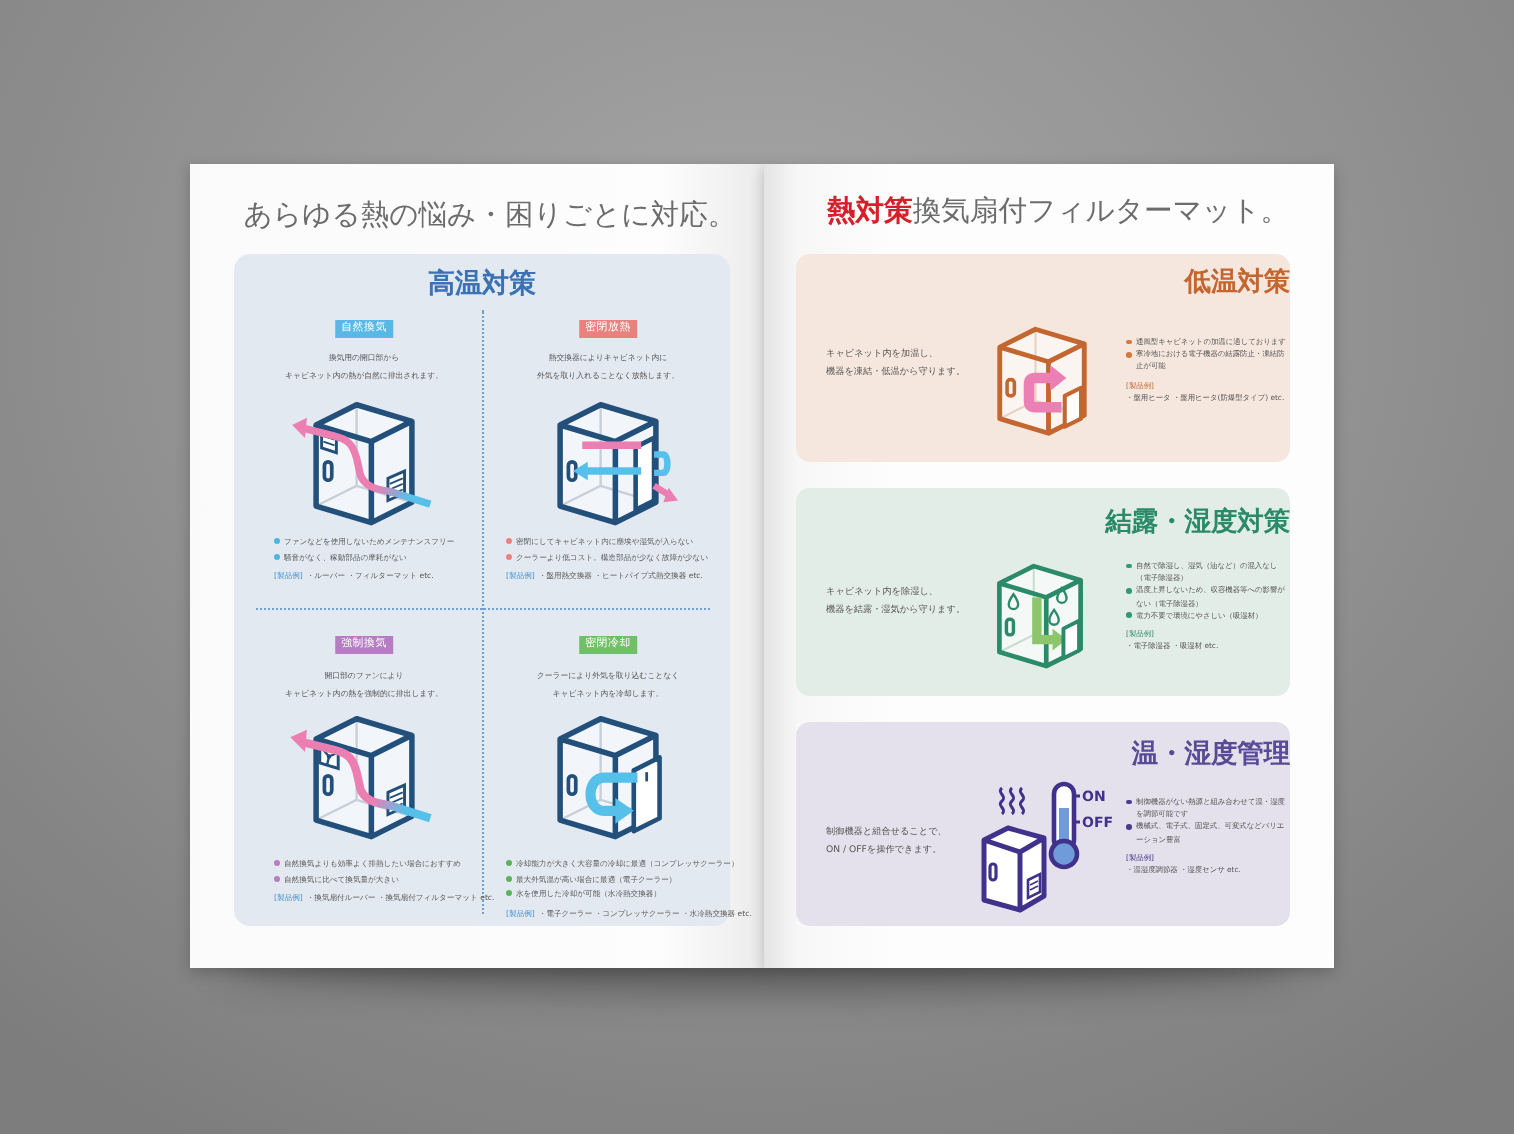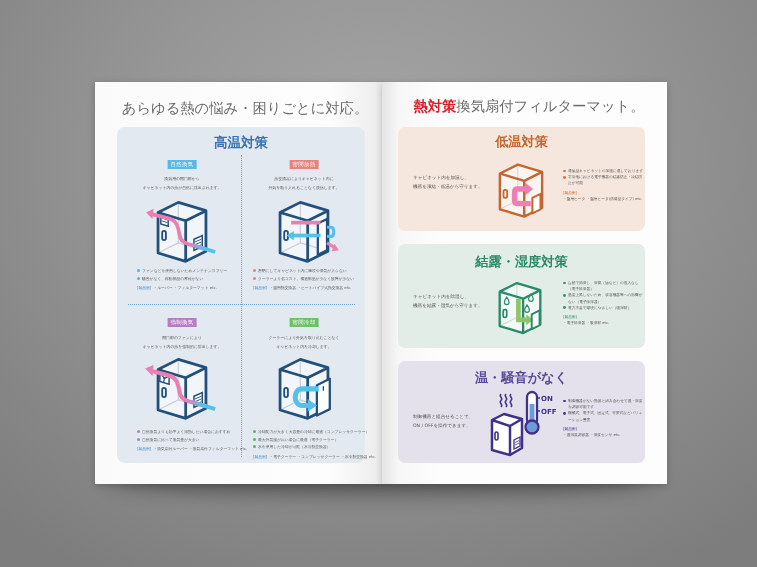--- a/index.html
+++ b/index.html
@@ -43,21 +43,21 @@
 .note::before{content:"";position:absolute;left:0;top:2.3px;width:3px;height:3px;border-radius:50%;background:var(--dot,#59b8e6);}
 .q1{--dot:#4fb4e6;} .q2{--dot:#e9827f;} .q3{--dot:#b77dc4;} .q4{--dot:#5bb35a;}
 .prod{margin-top:2px;}
 .plabel{color:#3d8fd1;margin-right:2px;}
 
 
 .rpanel{position:absolute;left:16px;width:247px;border-radius:7px;}
 .rp-low{top:45px;height:104px;background:#f6e7de;--dot:#d9773b;--pc:#c4662f;}
 .rp-dew{top:162px;height:104px;background:#e3ede8;--dot:#2f9a73;--pc:#2b8a69;}
 .rp-mgmt{top:279px;height:102px;background:#e5e1ec;--dot:#4a3b92;--pc:#40318a;}
-.rp-title{position:absolute;left:0;width:100%;text-align:center;font-size:13.2px;line-height:18px;font-weight:bold;}
+.rp-title{position:absolute;left:0;width:100%;text-align:right;font-size:13.2px;line-height:18px;font-weight:bold;}
 .rp-low .rp-title{top:6px;color:var(--c-low_temp,#c4662f);}
 .rp-dew .rp-title{top:9px;color:var(--c-dehumid,#2b8a69);}
 .rp-mgmt .rp-title{top:8px;color:var(--c-temp_humid,#5a4b97);}
 .rp-desc{position:absolute;left:15px;font-size:4.6px;line-height:8.5px;color:#555;white-space:nowrap;}
 .rp-low .rp-desc{top:47px;}
 .rp-dew .rp-desc{top:49px;}
 .rp-mgmt .rp-desc{top:52px;}
 .rp-icon{position:absolute;overflow:visible;}
 .rp-notes{position:absolute;left:165px;width:80px;font-size:3.7px;line-height:6.2px;color:#555;}
 .rp-notes .note::before{top:1.6px;width:2.8px;height:2.8px;}
@@ -255,21 +255,21 @@
       <div class="note">自然で除湿し、湿気（油など）の混入なし（電子除湿器）</div>
       <div class="note">温度上昇しないため、収容機器等への影響がない（電子除湿器）</div>
       <div class="note">電力不要で環境にやさしい（吸湿材）</div>
       <div class="prod">
         <span class="plabel">[製品例]</span><span>・電子除湿器 ・吸湿材 etc.</span>
       </div>
     </div>
   </div>
 
   <div class="rpanel rp-mgmt">
-    <div class="rp-title">温・騒音がなく</div>
+    <div class="rp-title">温・湿度管理</div>
     <div class="rp-desc">
       <div>制御機器と組合せることで、</div>
       <div>ON / OFFを操作できます。</div>
     </div>
     <svg class="rp-icon" style="left:92px;top:29px;width:68px;height:68px;" viewBox="0 0 68 68">
       <g fill="none" stroke="#40318a" stroke-width="1.5">
         <path d="M11,4 c-3,2.5 3,4 0,6.5 c-3,2.5 3,4 0,6.5"></path>
         <path d="M16,4 c-3,2.5 3,4 0,6.5 c-3,2.5 3,4 0,6.5"></path>
         <path d="M21,4 c-3,2.5 3,4 0,6.5 c-3,2.5 3,4 0,6.5"></path>
       </g>

